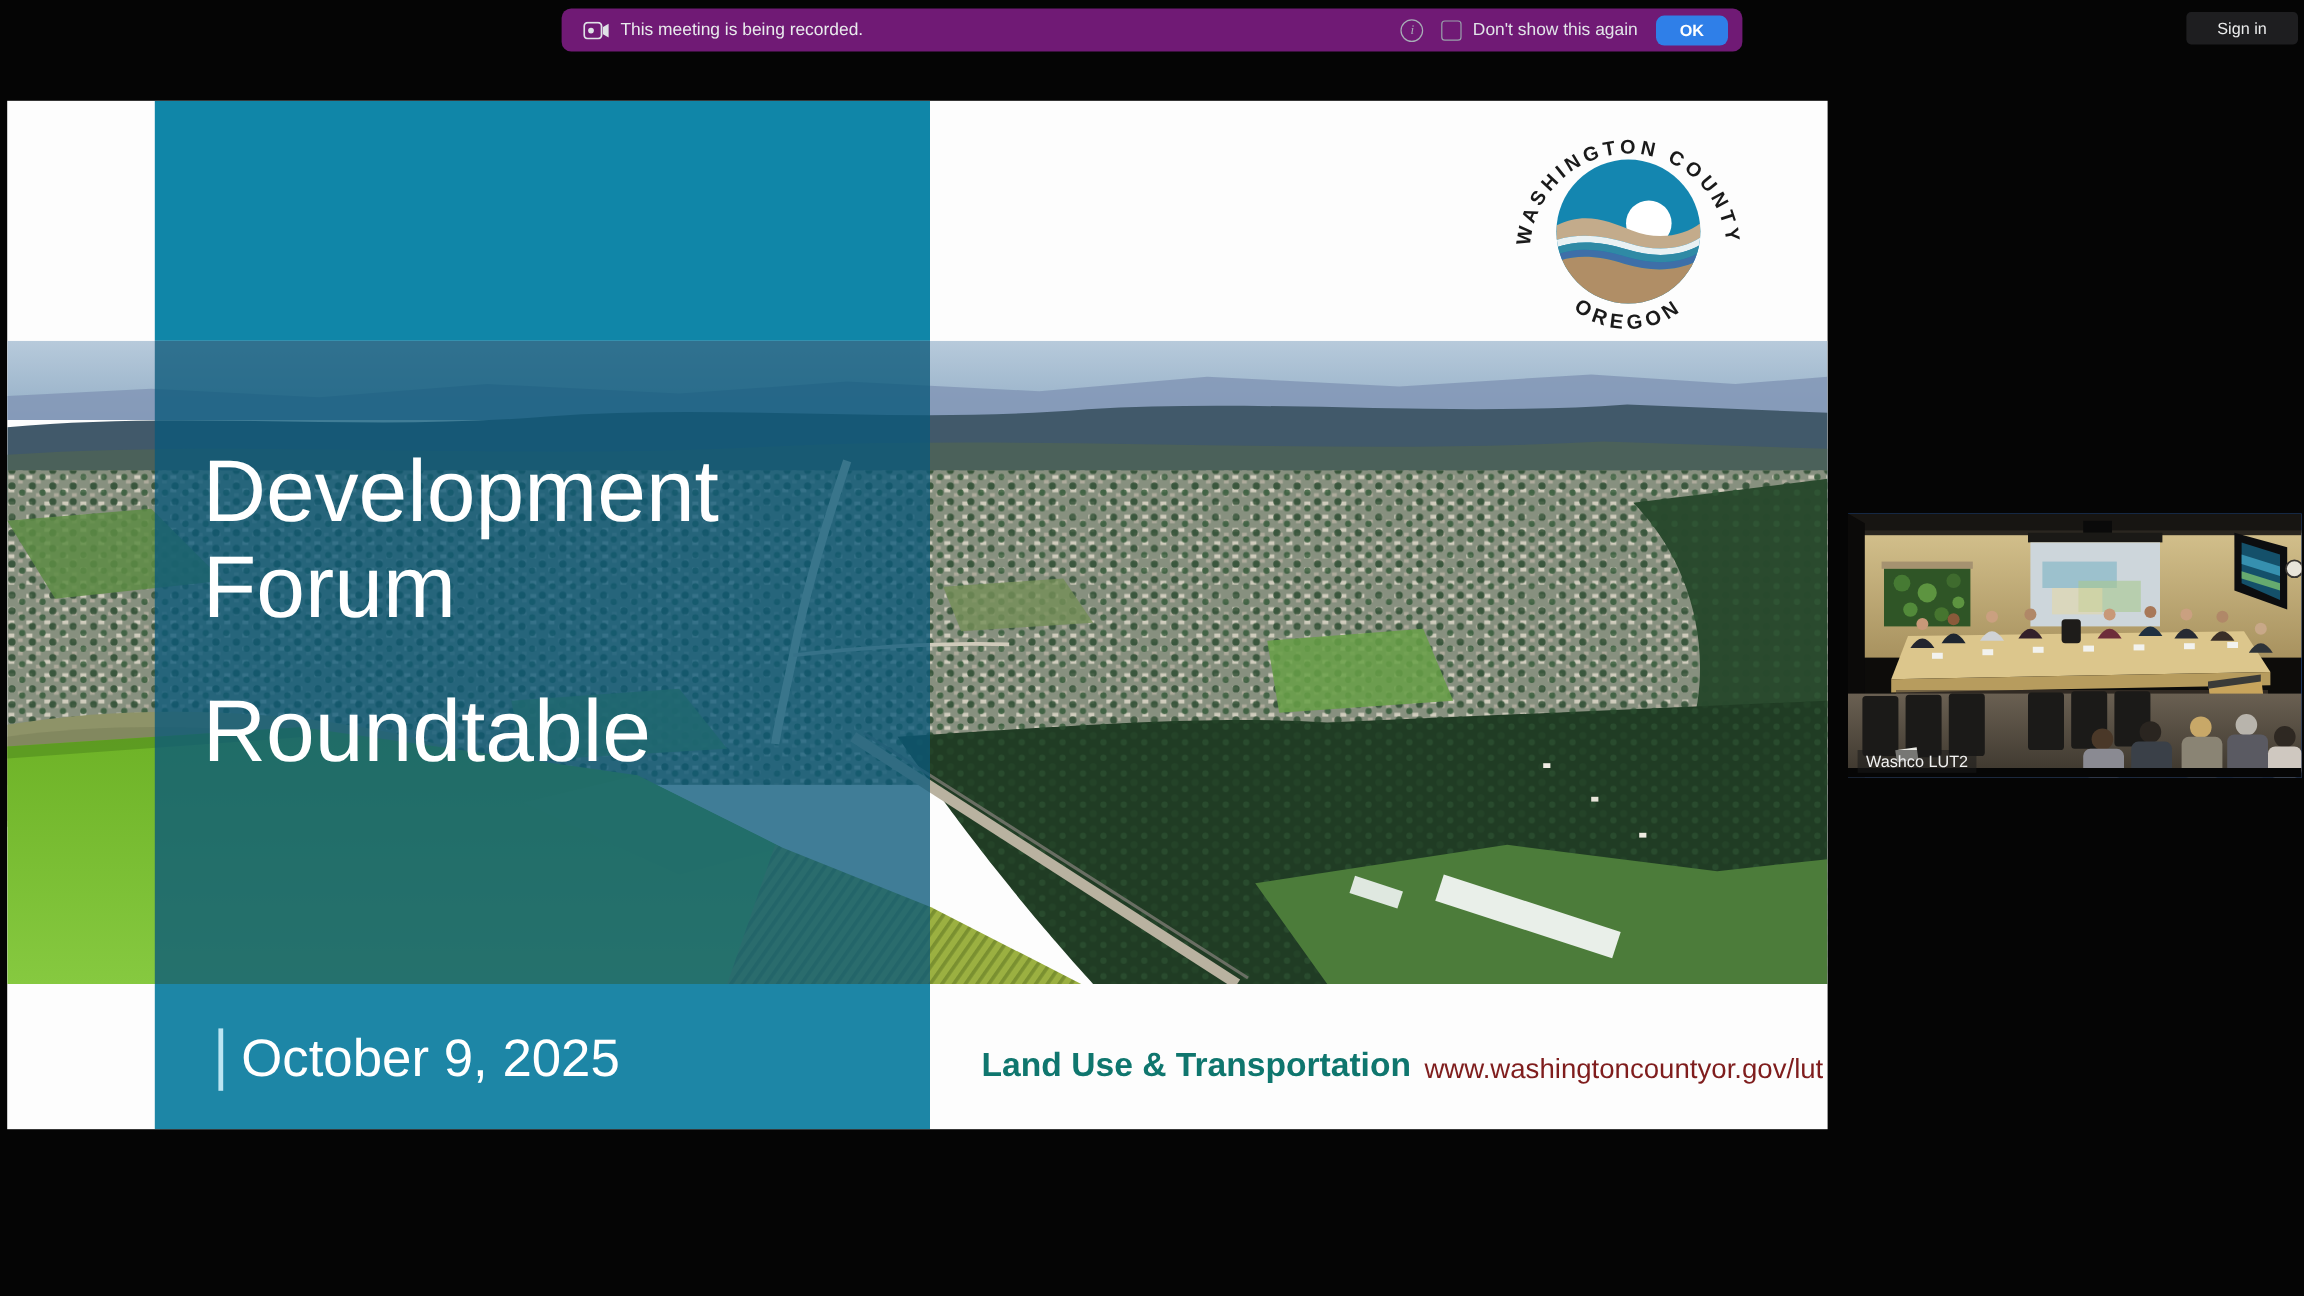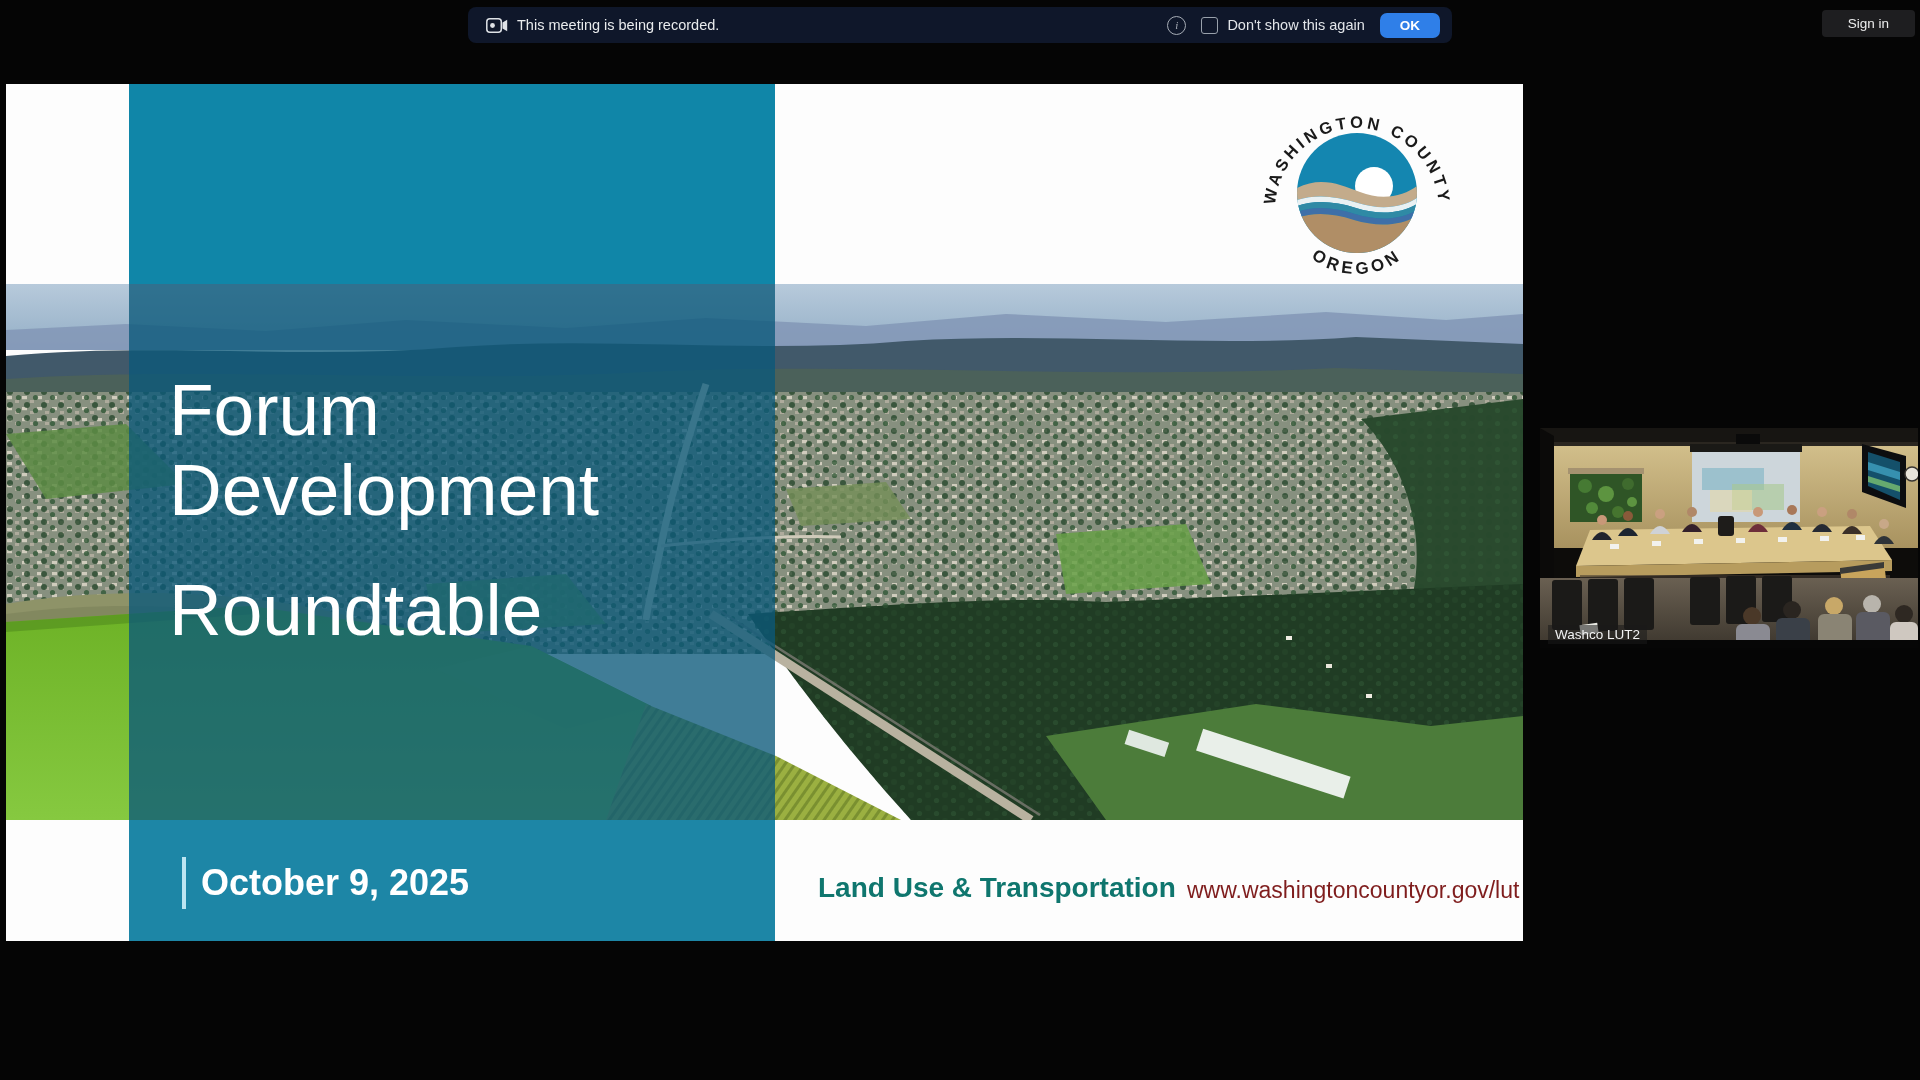--- a/index.html
+++ b/index.html
@@ -1,21 +1,21 @@
 <!DOCTYPE html>
 <html><head>
 <meta charset="utf-8">
 <style>
   html,body{margin:0;padding:0;background:#050505;}
   body{width:1920px;height:1080px;position:relative;overflow:hidden;
        font-family:"Liberation Sans",sans-serif;}
 
   
   .notif{position:absolute;left:468px;top:7px;width:984px;height:36px;
-         background:#0f172a;border-radius:8px;display:flex;align-items:center;
+         background:#701a75;border-radius:8px;display:flex;align-items:center;
          padding:0 12px;box-sizing:border-box;color:#e6e8ea;font-size:14.5px;}
   .rec-icon{width:22px;height:15px;flex:0 0 auto;margin-left:6px;}
   .notif-msg{margin-left:9px;color:#e9ebed;}
   .notif-spacer{flex:1;}
   .info-icon{width:17px;height:17px;border:1.5px solid #a7adb6;border-radius:50%;
              color:#a7adb6;font-size:11px;line-height:17px;text-align:center;
              font-family:"Liberation Serif",serif;font-style:italic;flex:0 0 auto;
              cursor:pointer;}
   .chk{width:15px;height:15px;border:1.6px solid #99a1ab;border-radius:3px;
        margin-left:15px;flex:0 0 auto;cursor:pointer;background:transparent;}
@@ -37,21 +37,21 @@
   .teal-mid{position:absolute;left:123px;top:200px;width:646px;height:536px;
             background:rgba(10,88,122,0.78);}
   .teal-bot{position:absolute;left:123px;top:736px;width:646px;height:121px;background:#1d86a6;}
 
   .title{position:absolute;left:163px;top:286px;color:#ffffff;font-size:73px;
          font-weight:300;line-height:80px;letter-spacing:0px;}
   .title .line3{margin-top:40px;}
 
   .date-row{position:absolute;left:176px;top:770px;display:flex;align-items:center;height:58px;}
   .date-bar{width:4px;height:52px;background:#bce5f2;margin-right:15px;}
-  .date-text{color:#ffffff;font-size:36px;font-weight:700;text-align:right;}
+  .date-text{color:#ffffff;font-size:44px;font-weight:400;text-align:right;}
 
   .dept{position:absolute;left:812px;top:788px;font-size:28px;font-weight:700;color:#0f766e;}
   .site{position:absolute;left:1181px;top:793px;font-size:23px;color:#7f1d1d;}
 
   .logo{position:absolute;left:1256px;top:10px;width:190px;height:192px;}
 
   
   .thumb{position:absolute;left:1540px;top:428px;width:378px;height:220px;
          background:#3b82f6;cursor:pointer;}
   .thumb-label{position:absolute;left:8px;bottom:4px;background:rgba(25,25,25,0.55);
@@ -143,22 +143,22 @@
     <rect x="1280" y="352" width="6" height="4" fill="#f0ede4"></rect>
     <rect x="1320" y="380" width="6" height="4" fill="#e8e5da"></rect>
     <rect x="1360" y="410" width="6" height="4" fill="#efece2"></rect>
   </svg>
 
   <div class="teal-top"></div>
   <div class="teal-mid"></div>
   <div class="teal-bot"></div>
 
   <div class="title">
+    <div>Development</div>
     <div>Forum</div>
-    <div>Development</div>
     <div class="line3">Roundtable</div>
   </div>
 
   <div class="date-row">
     <div class="date-bar"></div>
     <div class="date-text">October 9, 2025</div>
   </div>
 
   <div class="dept">Land Use &amp; Transportation</div>
   <div class="site">www.washingtoncountyor.gov/lut</div>

